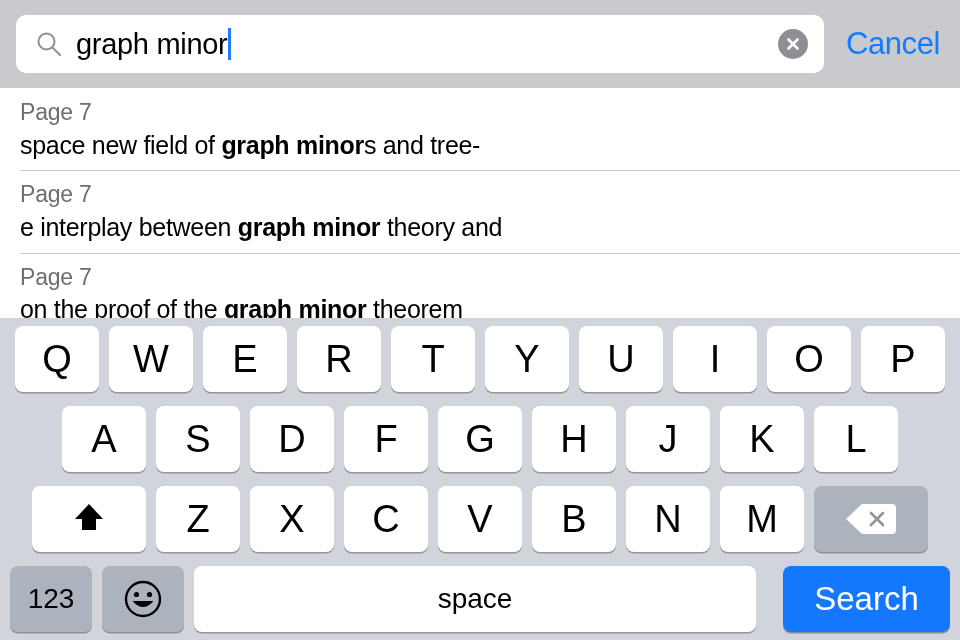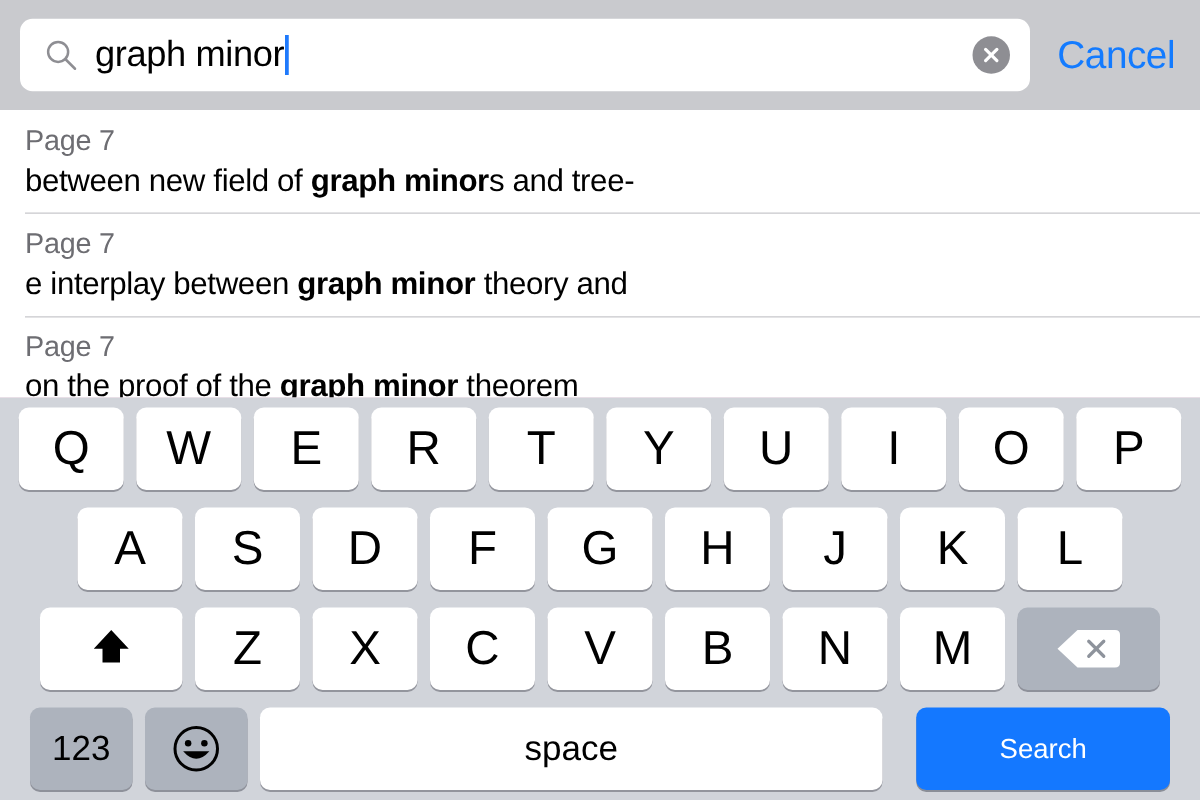--- a/index.html
+++ b/index.html
@@ -151,21 +151,21 @@
     padding-top: 8px;
   }
   .krow {
     display: flex;
     align-items: flex-start;
     justify-content: center;
     height: 72px;
     margin-bottom: 8px;
   }
   .krow.r1 { padding: 0 6px; }
-  .krow.r4 { padding: 0 18px; margin-bottom: 0; }
+  .krow.r4 { padding: 0 4px; margin-bottom: 0; }
   .key {
     height: 66px;
     border-radius: 8px;
     background: #ffffff;
     box-shadow: 0 1.5px 0 rgba(136,138,146,0.85);
     display: flex;
     align-items: center;
     justify-content: center;
     font-size: 38px;
     color: #000000;
@@ -183,25 +183,25 @@
   .key.shift { width: 114px; margin: 0 5px 0 6px; }
   .key.backspace { width: 114px; margin: 0 6px 0 5px; }
   .key.num { width: 82px; margin: 0 5px 0 6px; font-size: 28px; }
   .key.emoji { width: 82px; margin: 0 5px; }
   .key.space {
     flex: 1 1 auto;
     margin: 0 5px;
     font-size: 28px;
   }
   .key.search {
-    width: 203px;
+    width: 167px;
     margin: 0 6px 0 22px;
     background: #1478ff;
     color: #ffffff;
-    font-size: 22px;
+    font-size: 33px;
     box-shadow: 0 1.5px 0 rgba(120,124,134,0.8);
   }
   .key svg { display: block; }
 </style>
 </head>
 <body>
 
 <div class="screen">
 
   <div class="searchbar">
@@ -223,21 +223,21 @@
         </svg>
       </span>
     </div>
     <button class="cancel-btn">Cancel</button>
   </div>
 
   <div class="results">
 
     <div class="result-row">
       <div class="result-page">Page 7</div>
-      <div class="result-snippet"><span>between new field of </span><b>graph minor</b><span>s and tree-</span></div>
+      <div class="result-snippet"><span>space new field of </span><b>graph minor</b><span>s and tree-</span></div>
     </div>
 
     <div class="result-row">
       <div class="result-page">Page 7</div>
       <div class="result-snippet"><span>e interplay between </span><b>graph minor</b><span> theory and</span></div>
     </div>
 
     <div class="result-row">
       <div class="result-page">Page 7</div>
       <div class="result-snippet"><span>on the proof of the </span><b>graph minor</b><span> theorem</span></div>

